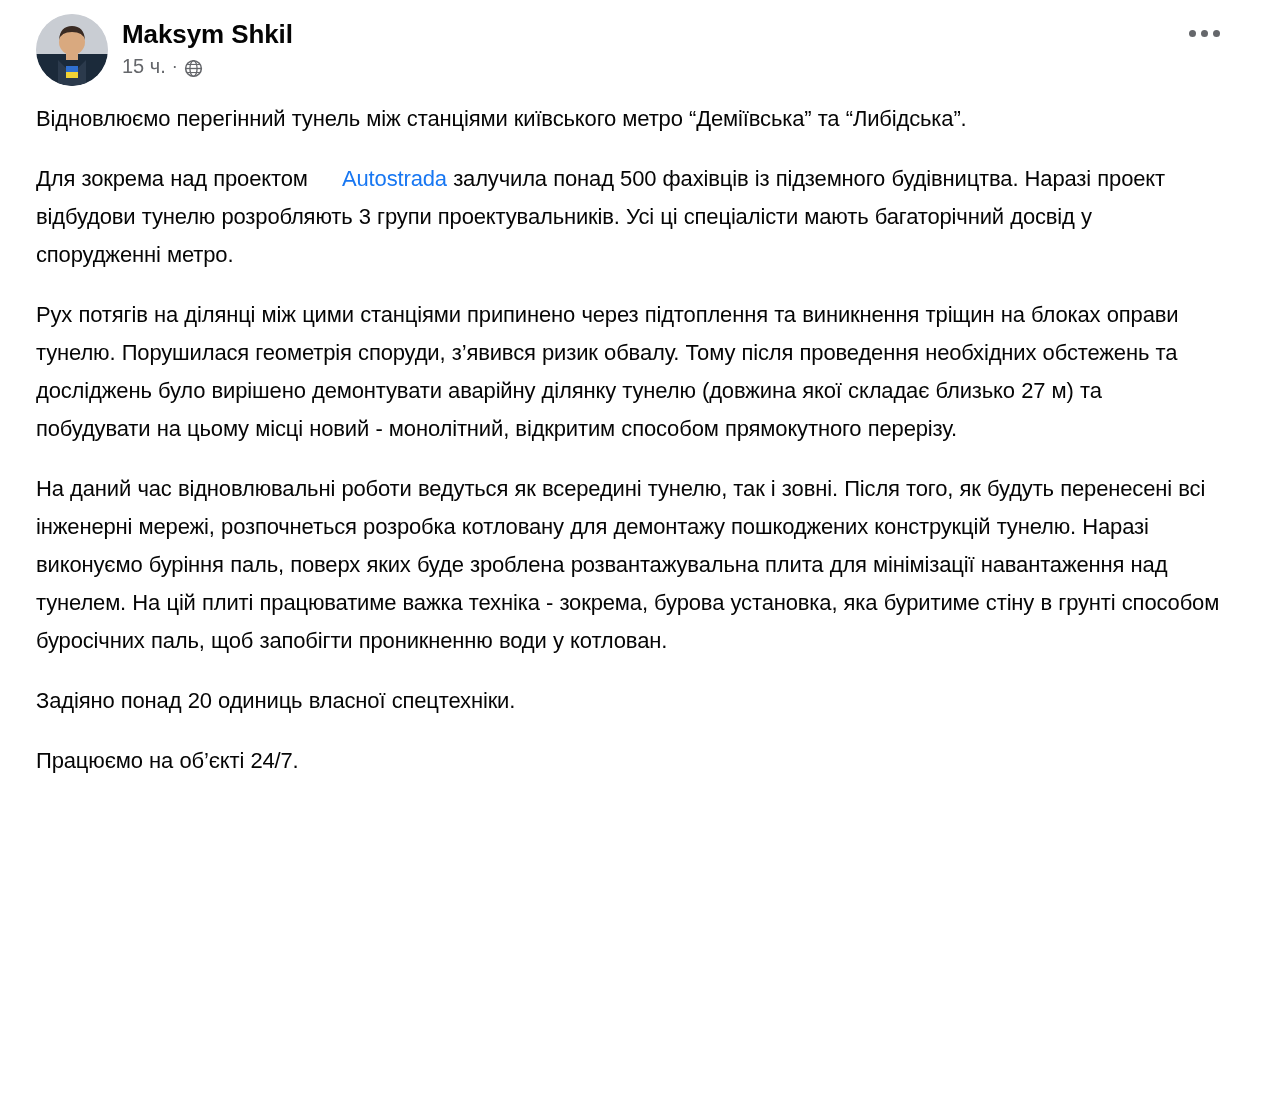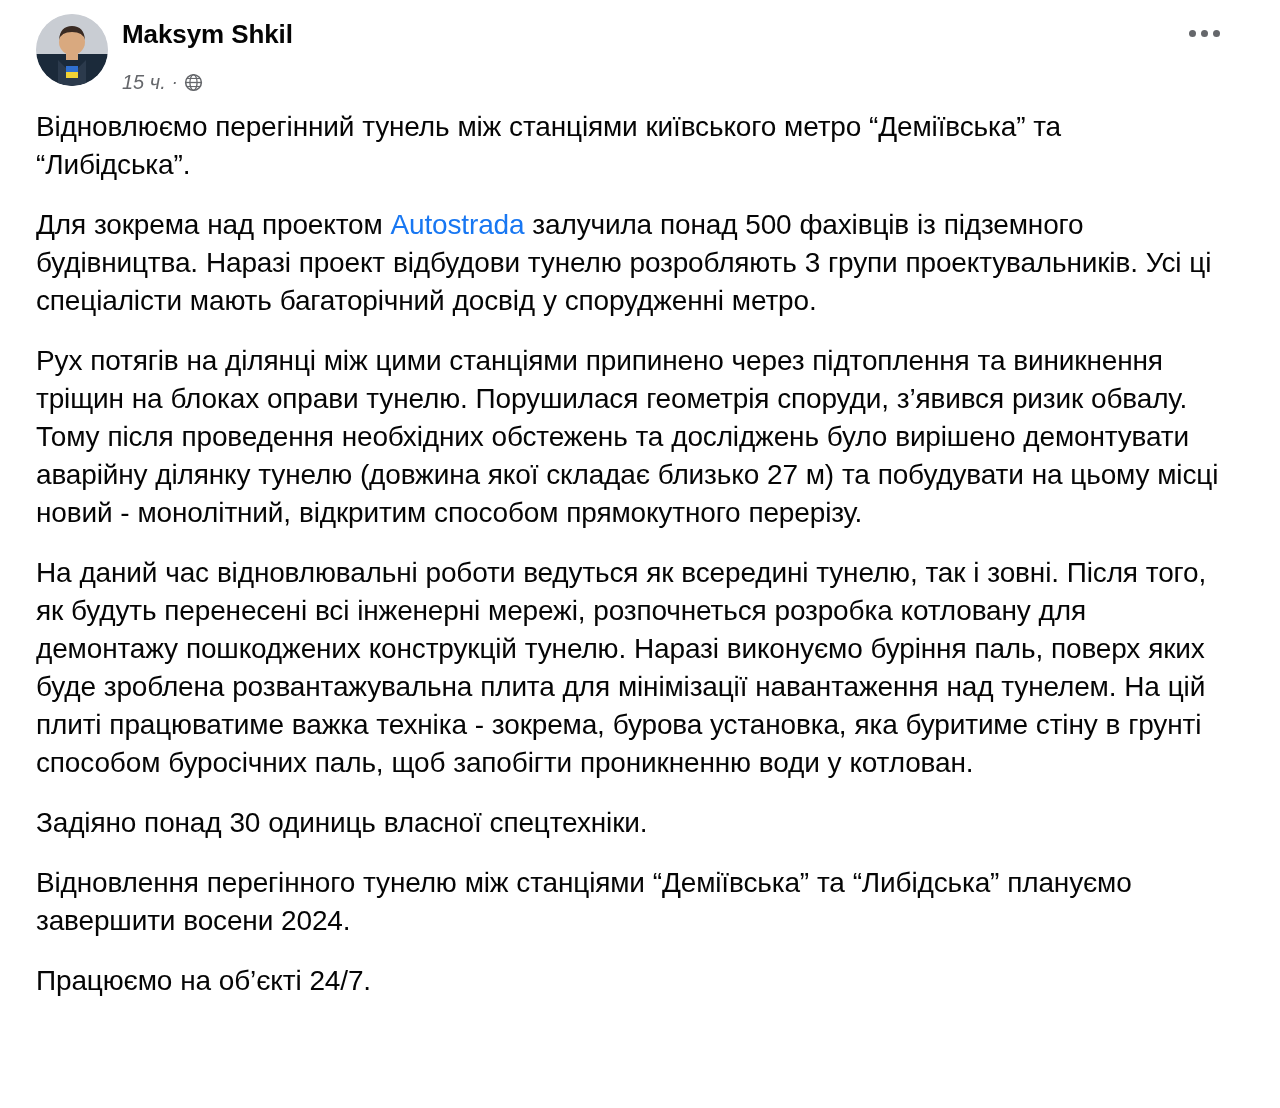--- a/index.html
+++ b/index.html
@@ -47,27 +47,26 @@
   }
   .author-name {
     font-size: 26px;
     font-weight: bold;
     line-height: 32px;
     color: #050505;
     letter-spacing: -0.1px;
   }
   .meta-row {
     display: flex;
-    align-items: center;
+    align-items: flex-end;
     gap: 6px;
-    margin-top: 20px;
+    margin-top: 4px;
     color: #65676b;
     font-size: 20px;
     line-height: 24px;
-    font-style: italic;
   }
   .meta-sep { color: #65676b; font-size: 18px; }
   .globe-icon { display: inline-flex; align-items: center; }
   .globe-icon svg { display: block; }
   .menu-dots {
     position: absolute;
     top: 30px;
     right: 36px;
     display: flex;
     gap: 5px;
@@ -79,32 +78,33 @@
     height: 7px;
     border-radius: 50%;
     background: #65676b;
     display: block;
   }
   
   .post-body {
     padding-top: 4px;
   }
   .para {
-    font-size: 28px;
+    font-size: 22px;
     line-height: 38px;
     color: #050505;
     margin: 0 0 22px 0;
     letter-spacing: -0.15px;
     word-spacing: 0.3px;
   }
   .para:last-child { margin-bottom: 0; }
   .link {
     color: #1877f2;
     text-decoration: none;
     cursor: pointer;
+    margin-left: 28px;
   }
   .nowrap-block { display: block; }
 </style>
 </head>
 <body>
 
 <div class="post">
 
   <div class="post-header">
     <div class="avatar">
@@ -162,25 +162,22 @@
     <p class="para">
       <span>Рух потягів на ділянці між цими станціями припинено через підтоплення та виникнення тріщин на блоках оправи тунелю. Порушилася геометрія споруди, з’явився ризик обвалу. Тому після проведення необхідних обстежень та досліджень було вирішено демонтувати аварійну ділянку тунелю (довжина якої складає близько 27 м) та побудувати на цьому місці новий - монолітний, відкритим способом прямокутного перерізу.</span>
     </p>
 
 
     <p class="para">
       <span>На даний час відновлювальні роботи ведуться як всередині тунелю, так і зовні. Після того, як будуть перенесені всі інженерні мережі, розпочнеться розробка котловану для демонтажу пошкоджених конструкцій тунелю. Наразі виконуємо буріння паль, поверх яких буде зроблена розвантажувальна плита для мінімізації навантаження над тунелем. На цій плиті працюватиме важка техніка -  зокрема, бурова установка, яка буритиме стіну в грунті способом буросічних паль, щоб запобігти проникненню води у котлован.</span>
     </p>
 
     <p class="para">
-      <span class="nowrap-block">Задіяно понад 30 одиниць власної спецтехніки.</span>
+      <span class="nowrap-block">Задіяно понад 20 одиниць власної спецтехніки.</span>
     </p>
 
-    <p class="para">
-      <span>Відновлення перегінного тунелю між станціями “Деміївська” та “Либідська” плануємо завершити восени 2024.</span>
-    </p>
 
     <p class="para">
       <span>Працюємо на об’єкті 24/7.</span>
     </p>
   </div>
 
 </div>
 
 </body></html>

